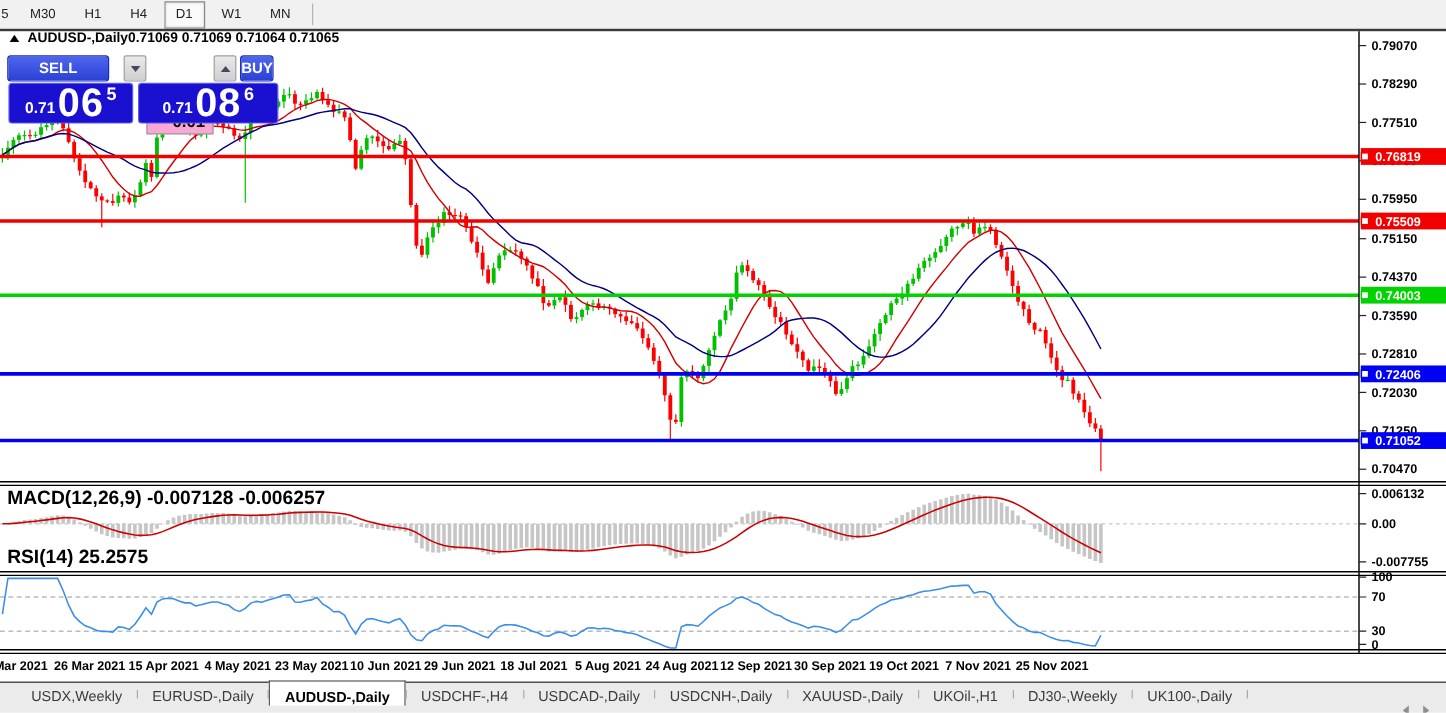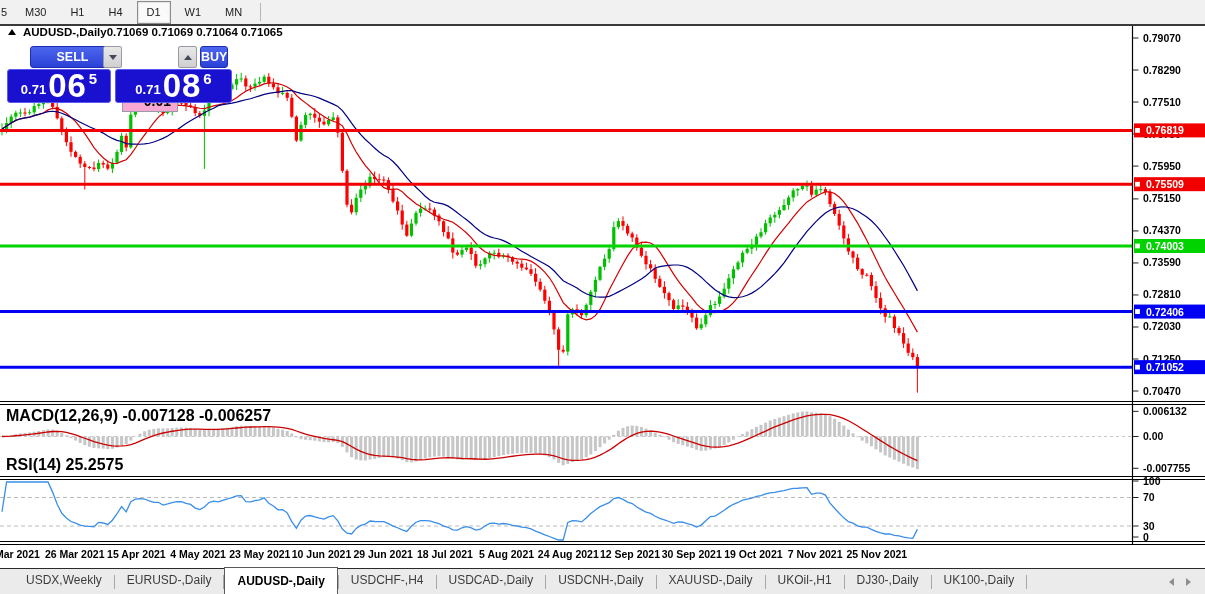--- a/index.html
+++ b/index.html
@@ -38,21 +38,21 @@
     display:flex;align-items:flex-end;justify-content:center;padding-bottom:1px;cursor:pointer;}
   .price-box .prefix{font-size:13px;font-weight:700;margin:0 2px 4px 0;}
   .price-box .big{font-size:33px;font-weight:600;line-height:30px;letter-spacing:1px;}
   .price-box .sup{font-size:15px;font-weight:700;margin:0 0 14px 2px;}
 
   
   .ind-label{position:absolute;left:6px;z-index:5;font-size:16px;font-weight:600;color:#000;}
 
   
   #bottom-chrome{position:absolute;left:0;top:568px;width:1205px;height:26px;background:#ebebeb;
-    border-top:1px solid #2a2a2a;z-index:6;display:flex;align-items:stretch;}
+    border-top:1px solid #2a2a2a;z-index:6;display:flex;align-items:stretch;flex-direction:column;}
   #tabs{display:flex;align-items:stretch;padding-left:14px;}
   .tab{font-size:12px;color:#3c3c3c;padding:4px 12px 0 12px;cursor:pointer;white-space:nowrap;}
   .tab.active{background:#fff;border:1px solid #5a5a5a;border-bottom:none;margin-top:-2px;
     padding-top:6px;color:#000;font-weight:700;}
   .tab-sep{width:1px;background:#a8a8a8;margin:6px 0;}
   #tab-arrows{margin-left:auto;display:flex;align-items:center;gap:12px;padding-right:14px;}
   .arr{cursor:pointer;display:flex;align-items:center;}
   .arr-left{width:0;height:0;border-top:4px solid transparent;border-bottom:4px solid transparent;border-right:5px solid #8f8f8f;}
   .arr-right{width:0;height:0;border-top:4px solid transparent;border-bottom:4px solid transparent;border-left:5px solid #8f8f8f;}
 </style>
@@ -776,21 +776,21 @@
       <span class="tf-sep"></span>
     </div>
 
   <div id="chart-header">
     <span id="symbol-triangle"></span>
     <span>AUDUSD-,Daily</span>
     <span class="quotes">0.71069 0.71069 0.71064 0.71065</span>
   </div>
 
   <div id="trade-panel">
-    <div id="sell-btn" class="tp-box" style="left:30px;top:46px;width:85px;height:22px;">SELL</div>
+    <div id="sell-btn" class="tp-box" style="left:6px;top:46px;width:85px;height:22px;">SELL</div>
     <div id="vol-down" class="tp-box" style="left:103px;top:46px;width:19px;height:22px;">
         <span class="tri-down"></span>
       </div>
     <div id="vol-field" class="tp-box" style="left:122px;top:46px;width:56px;height:22px;">0.01</div>
     <div id="vol-up" class="tp-box" style="left:178px;top:46px;width:19px;height:22px;">
         <span class="tri-up"></span>
       </div>
     <div id="buy-btn" class="tp-box" style="left:200px;top:46px;width:28px;height:22px;">BUY</div>
 
     <div class="tp-box price-box" style="left:7px;top:69px;width:104px;height:34px;">
@@ -819,21 +819,21 @@
         <span class="tab">USDCHF-,H4</span>
         <span class="tab-sep"></span>
         <span class="tab">USDCAD-,Daily</span>
         <span class="tab-sep"></span>
         <span class="tab">USDCNH-,Daily</span>
         <span class="tab-sep"></span>
         <span class="tab">XAUUSD-,Daily</span>
         <span class="tab-sep"></span>
         <span class="tab">UKOil-,H1</span>
         <span class="tab-sep"></span>
-        <span class="tab">DJ30-,Daily</span>
+        <span class="tab">DJ30-,Weekly</span>
         <span class="tab-sep"></span>
         <span class="tab">UK100-,Daily</span>
         <span class="tab-sep"></span>
       </div>
     <div id="tab-arrows">
       <span class="arr">
           <span class="arr-left"></span>
         </span>
       <span class="arr">
           <span class="arr-right"></span>

